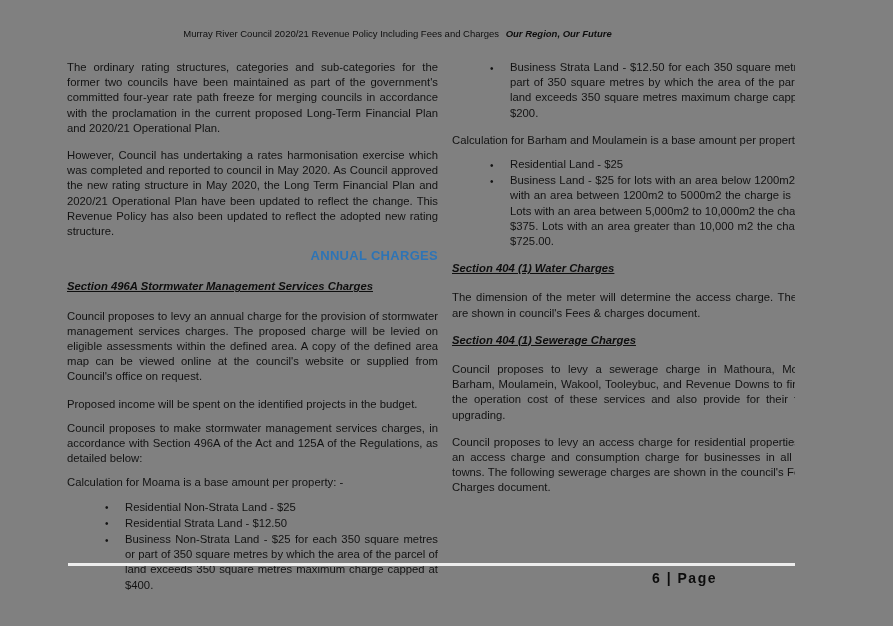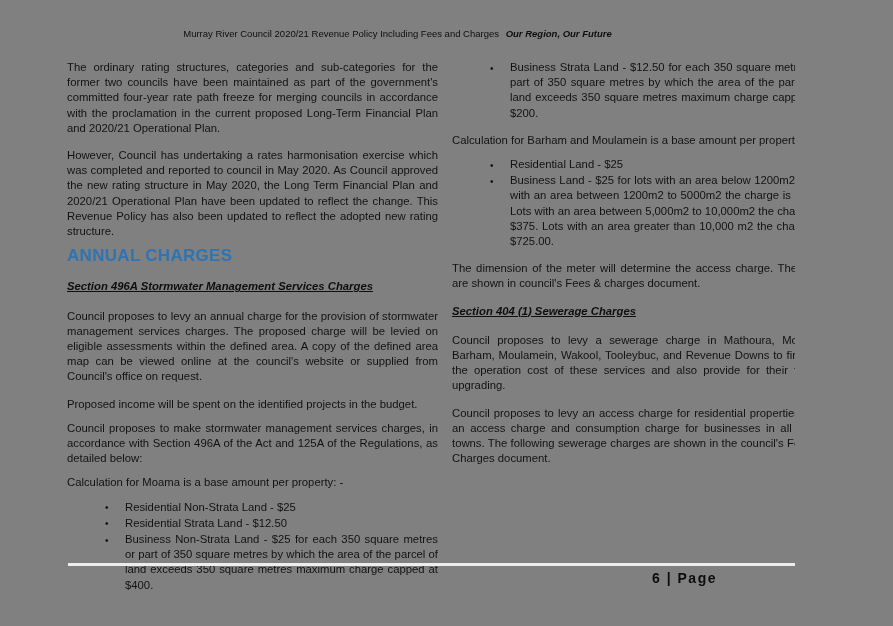--- a/index.html
+++ b/index.html
@@ -21,22 +21,22 @@
 
   .cols { position: absolute; top: 60px; left: 67px; width: 769px; display: flex; gap: 14px; }
   .col {
     width: 371px; flex: 0 0 auto;
     font-size: 11.3px; line-height: 15.2px; text-align: justify;
   }
   .col p { margin: 0 0 9px 0; }
   .spacer-para { margin-bottom: 12px !important; }
 
   .h-annual {
-    font-size: 17px; font-weight: bold; color: #2E74B5;
-    margin: 6px 0 16px 0; text-align: left; letter-spacing: 0.3px;
+    font-size: 13px; font-weight: bold; color: #2E74B5;
+    margin: 6px 0 16px 0; text-align: right; letter-spacing: 0.3px;
   }
   .sec-title {
     font-weight: bold; font-style: italic; text-decoration: underline;
     margin: 4px 0 14px 0; text-align: left; color: #0e0e0e;
   }
 
   ul.doc-list { margin: 0 0 9px 0; padding: 0 0 0 58px; list-style: none; }
   ul.doc-list li { position: relative; margin: 0 0 1px 0; text-align: justify; }
   ul.doc-list li::before {
     content: "\2022"; position: absolute; left: -20px; top: 0.5px; font-size: 10px; color: #121212;
@@ -81,20 +81,21 @@
 
     <div class="col">
       <ul class="doc-list spacer-para">
         <li>Business Strata Land - $12.50 for each 350 square metres or part of 350 square metres by which the area of the parcel of land exceeds 350 square metres maximum charge capped at $200.</li>
       </ul>
       <p>Calculation for Barham and Moulamein is a base amount per property: -</p>
       <ul class="doc-list spacer-para">
         <li>Residential Land - $25</li>
         <li>Business Land - $25 for lots with an area below 1200m2. Lots with an area between 1200m2 to 5000m2 the charge is $100. Lots with an area between 5,000m2 to 10,000m2 the charge is $375. Lots with an area greater than 10,000 m2 the charge is $725.00.</li>
       </ul>
+      <div class="sec-title">Section 404 (1) Water Charges</div>
       <p class="spacer-para">The dimension of the meter will determine the access charge. The fees are shown in council's Fees &amp; charges document.</p>
       <div class="sec-title">Section 404 (1) Sewerage Charges</div>
       <p class="spacer-para">Council proposes to levy a sewerage charge in Mathoura, Moama, Barham, Moulamein, Wakool, Tooleybuc, and Revenue Downs to finance the operation cost of these services and also provide for their future upgrading.</p>
       <p>Council proposes to levy an access charge for residential properties and an access charge and consumption charge for businesses in all other towns. The following sewerage charges are shown in the council's Fees &amp; Charges document.</p>
     </div>
 
   </div>
 
   <div class="footer-rule"></div>
   <div class="footer-text">6 | Page</div>

